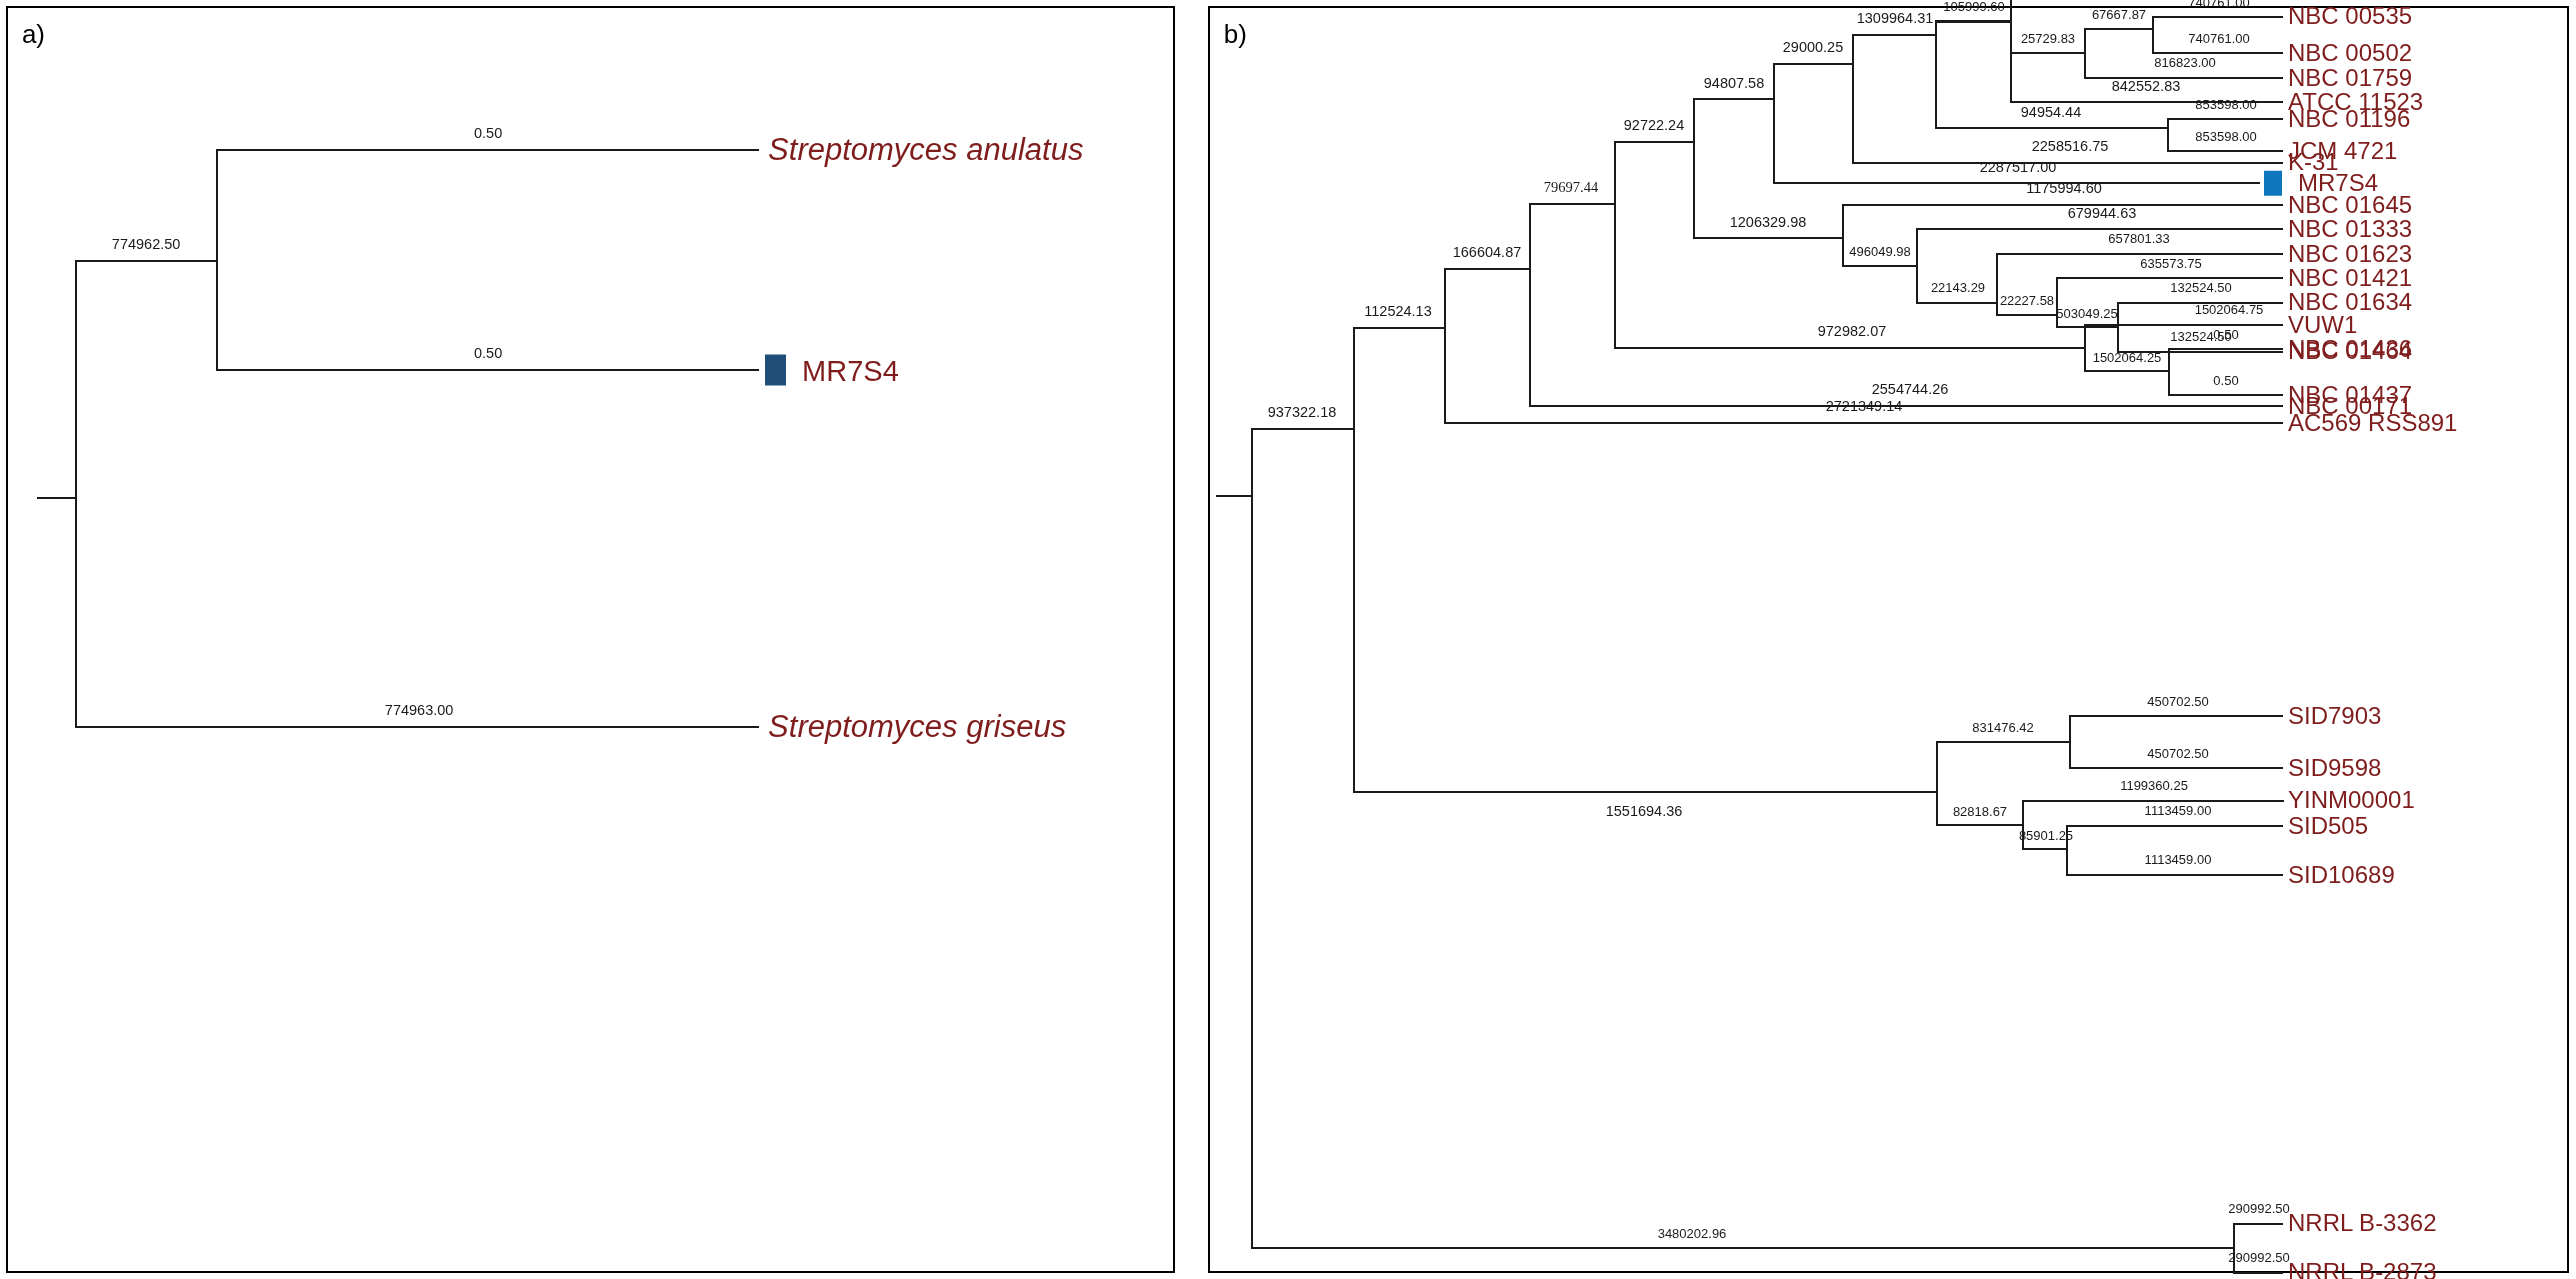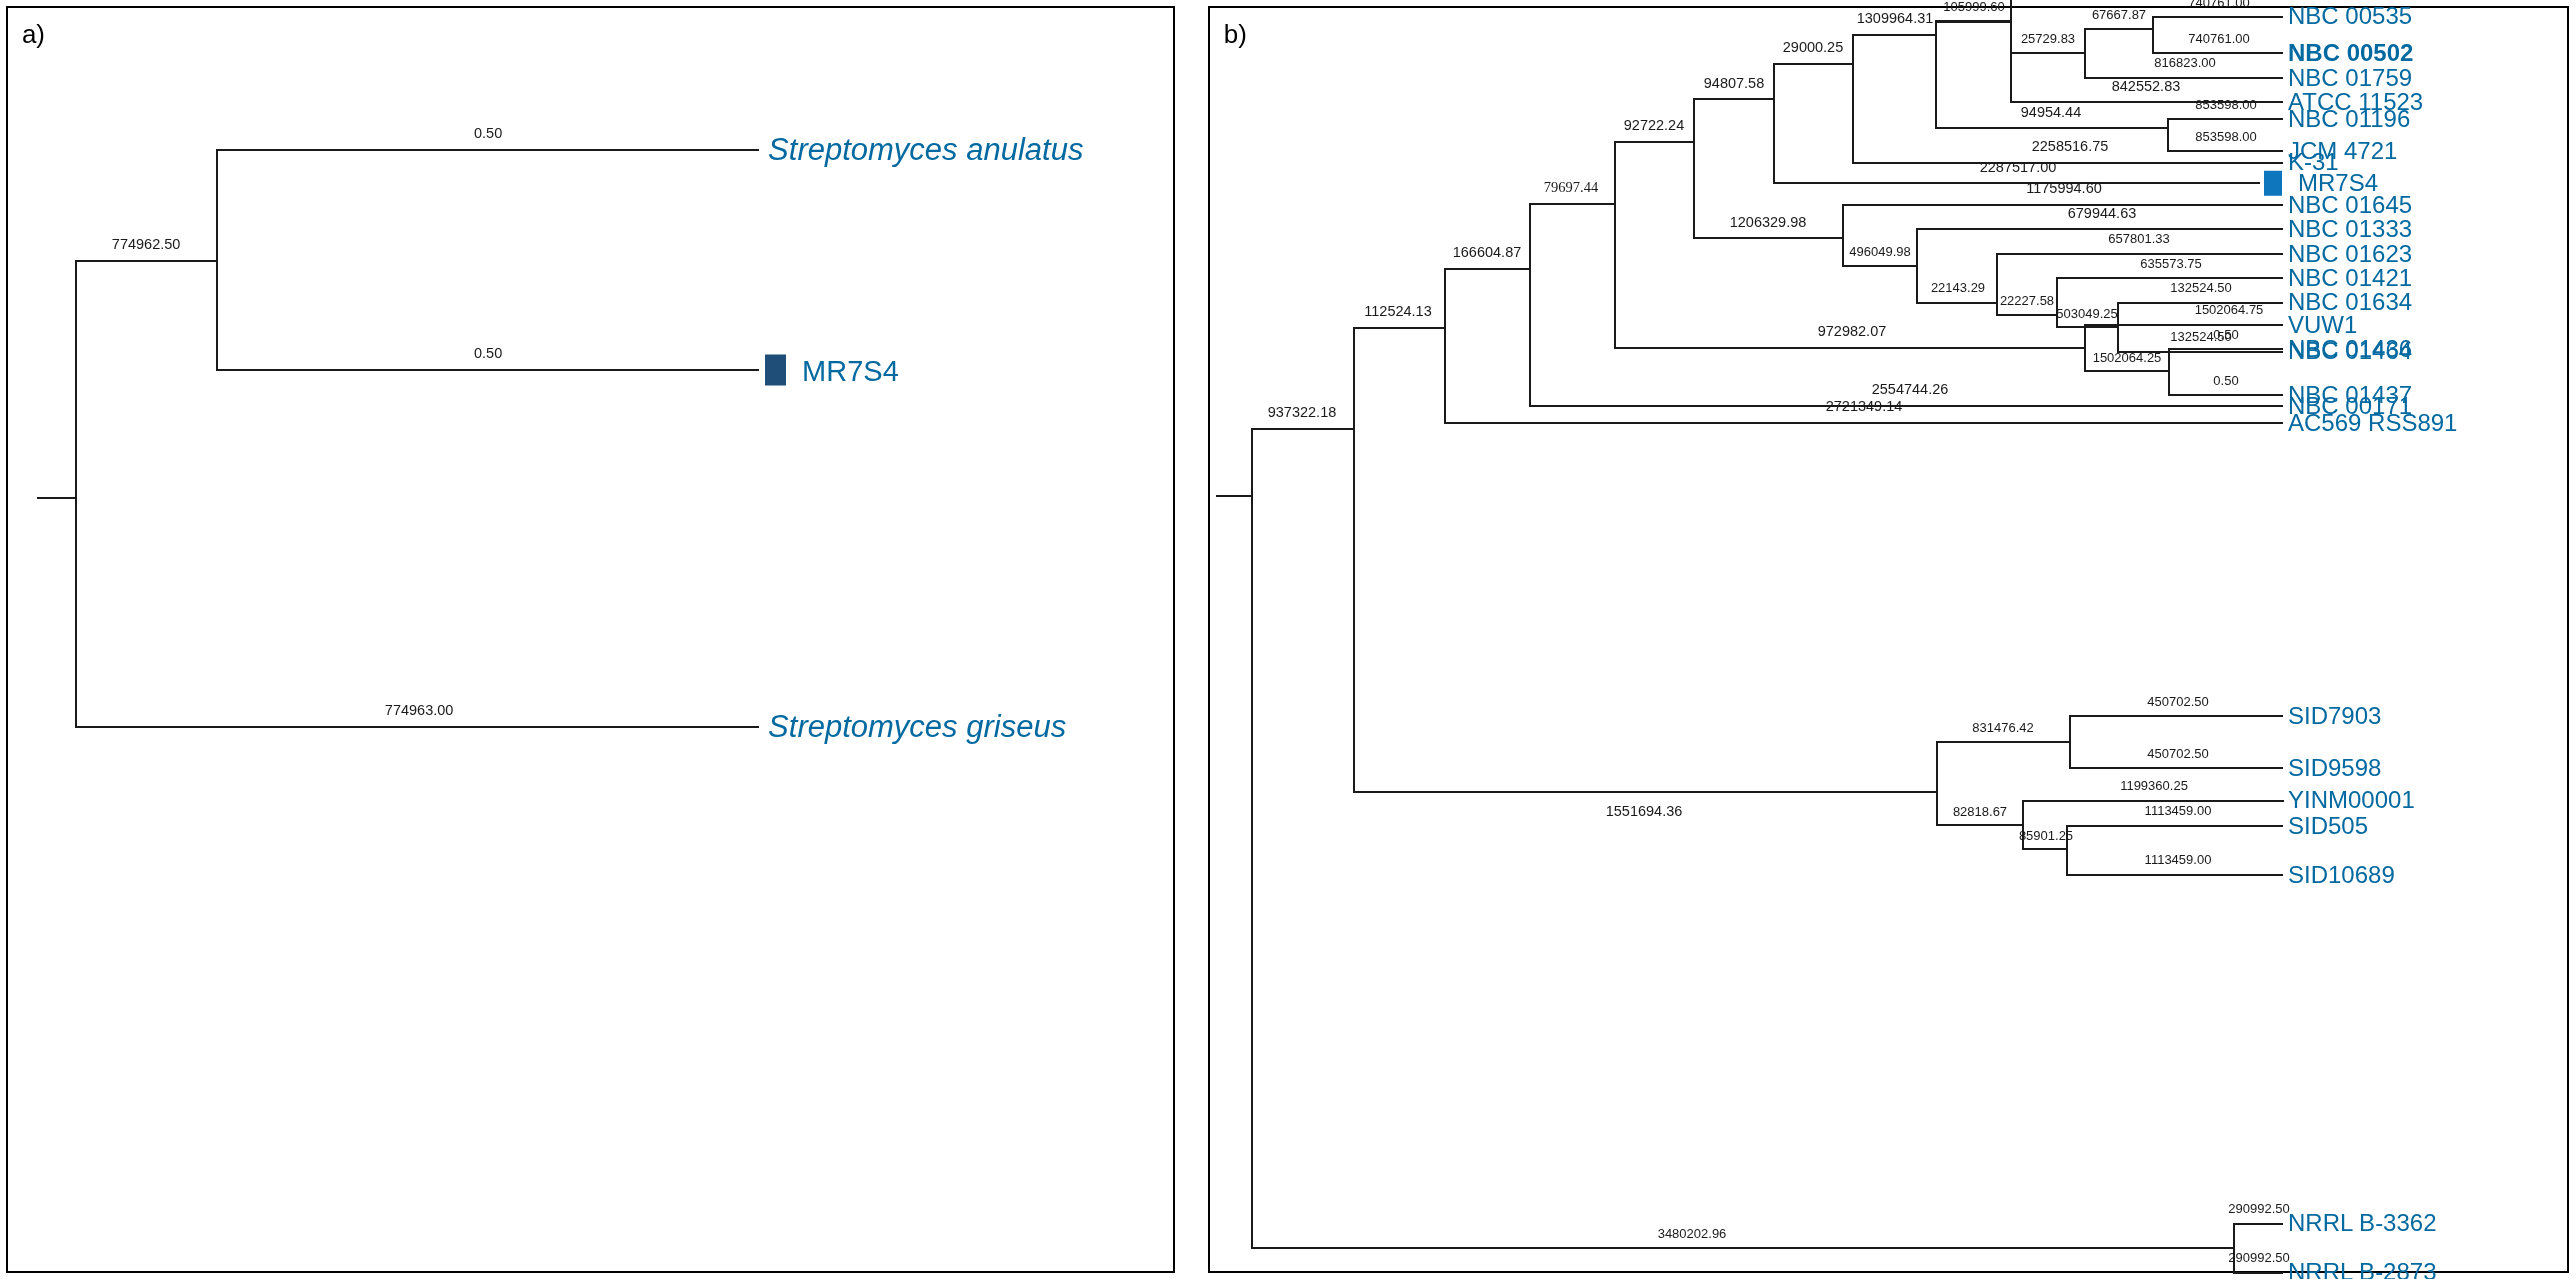--- a/index.html
+++ b/index.html
@@ -41,21 +41,21 @@
     color:#1a1a1a;
     white-space:nowrap;
     font-family:"Liberation Sans", sans-serif;
     transform:translateX(-50%);
   }
   .brlen.small{ font-size:13px; }
 
   .taxon{
     position:absolute;
     font-size:24px;
-    color:#0369a1;
+    color:#7f1d1d;
     white-space:nowrap;
     font-family:"Liberation Sans", sans-serif;
     transform:translateY(-50%);
   }
   .taxon.italic{ font-style:italic; font-size:31px; font-weight:500; }
   .taxon.big{ font-size:29px; }
 
   .marker{
     position:absolute;
     width:20px;
@@ -176,21 +176,21 @@
     <div class="taxon" style="left:1078px; top:70px;">NBC 01759</div>
 
     <div class="vline" style="left:942px; top:7.6px; height:38px;"></div>
 
     <div class="hline" style="left:942px; top:7.6px; width:131px;"></div>
     <div class="brlen small" style="left:1009px; top:-13px;">740761.00</div>
     <div class="taxon" style="left:1078px; top:8.4px;">NBC 00535</div>
 
     <div class="hline" style="left:942px; top:44px; width:131px;"></div>
     <div class="brlen small" style="left:1009px; top:23px;">740761.00</div>
-    <div class="taxon" style="left:1078px; top:45px;font-weight:bold;">NBC 00502</div>
+    <div class="taxon" style="left:1078px; top:45px;">NBC 00502</div>
 
     <div class="vline" style="left:957px; top:110px; height:34px;"></div>
 
     <div class="hline" style="left:957px; top:110px; width:116px;"></div>
     <div class="brlen small" style="left:1016px; top:89px;">853598.00</div>
     <div class="taxon" style="left:1078px; top:111px;">NBC 01196</div>
 
     <div class="hline" style="left:957px; top:142px; width:116px;"></div>
     <div class="brlen small" style="left:1016px; top:121px;">853598.00</div>
     <div class="taxon" style="left:1078px; top:143px;">JCM 4721</div>

